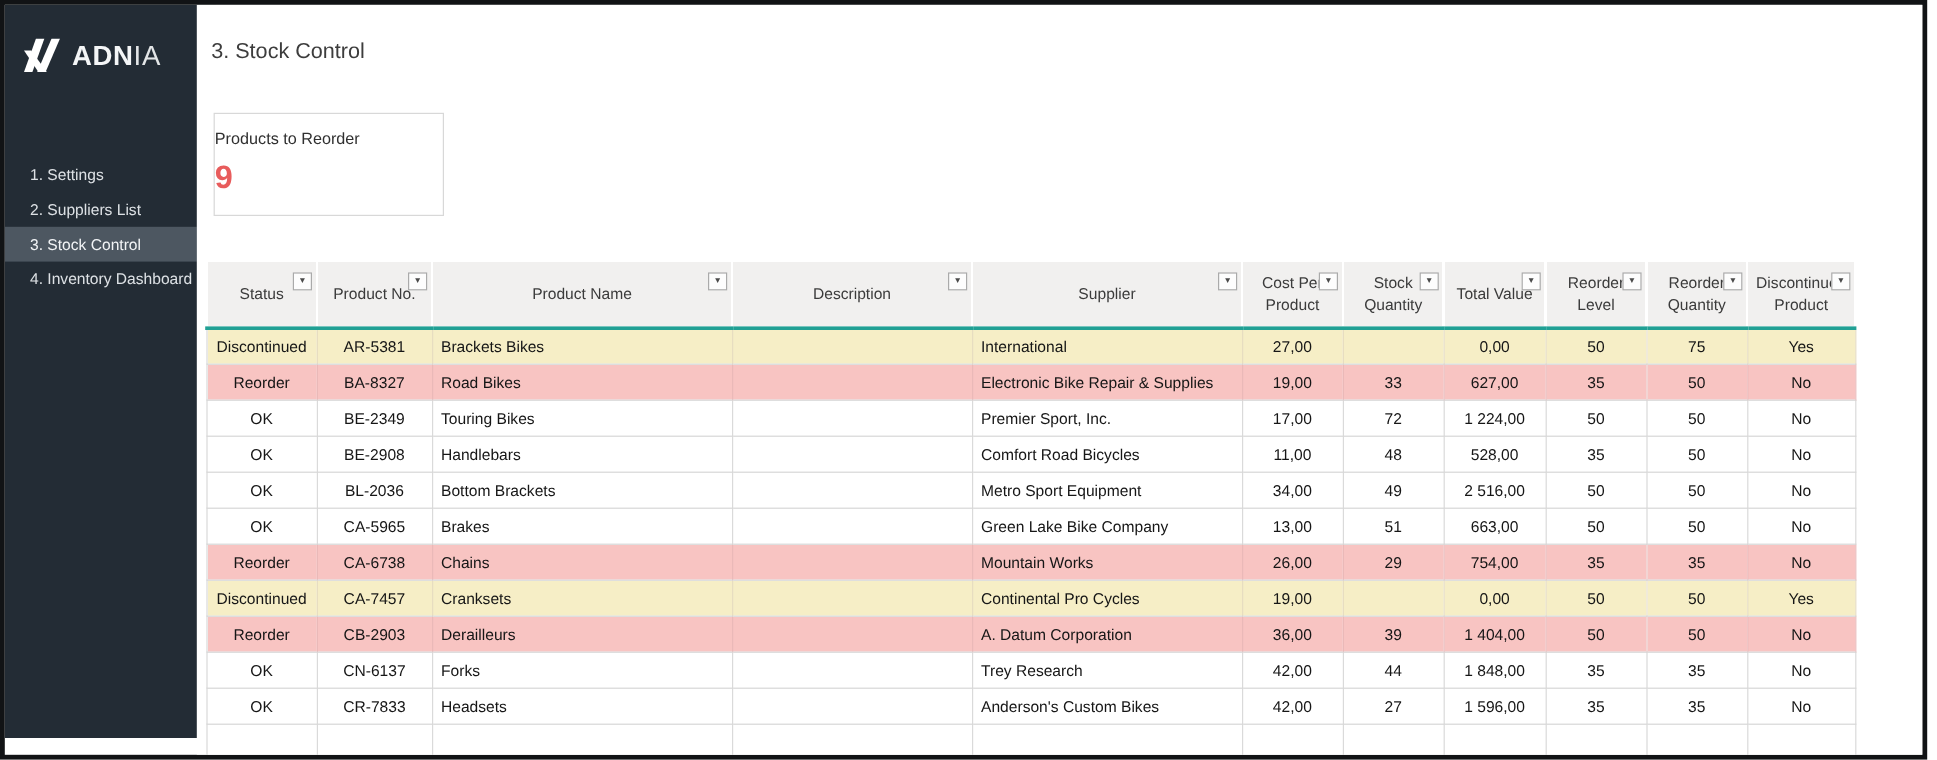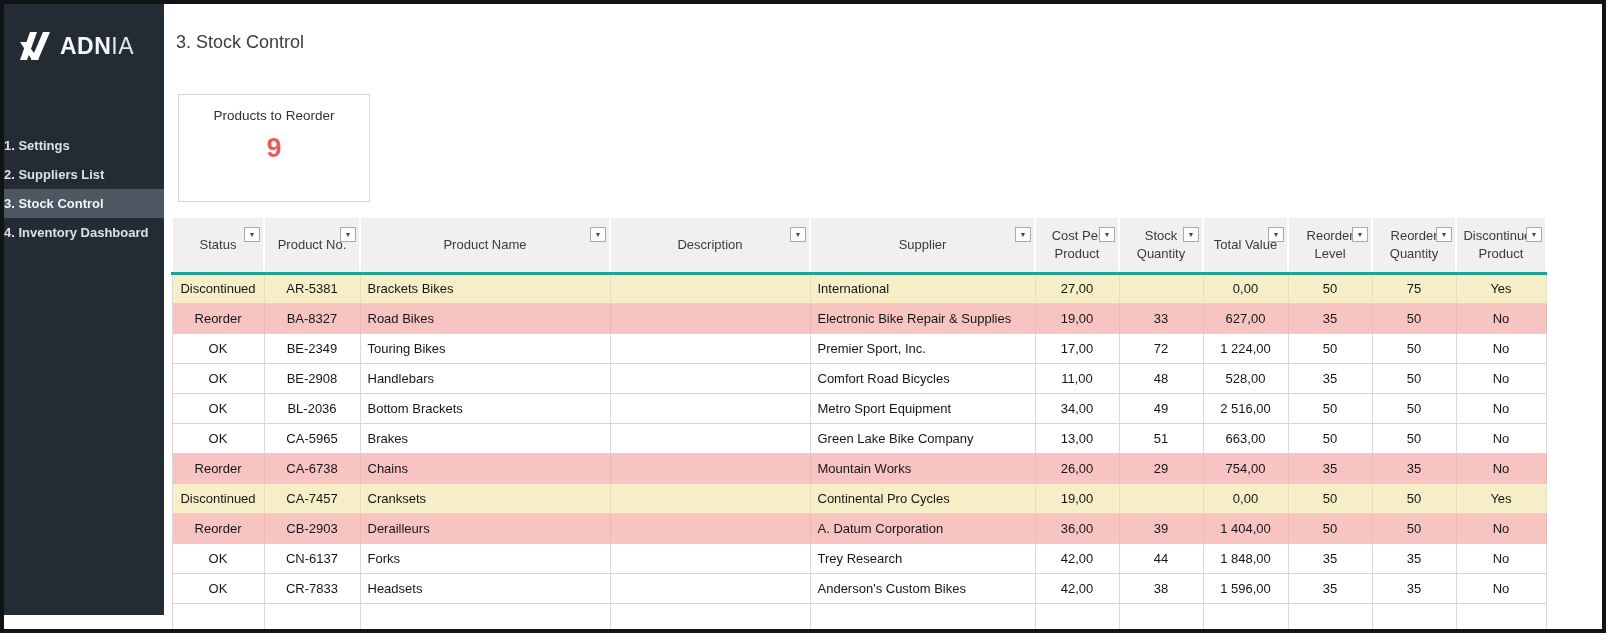--- a/index.html
+++ b/index.html
@@ -29,39 +29,39 @@
     display: flex; align-items: center; gap: 7px;
     color: #ffffff;
   }
   .logo svg { display: block; }
   .brand { font-size: 23px; letter-spacing: .5px; color: #f4f6f7; }
   .brand b { font-weight: 800; }
   .brand span.light { font-weight: 300; opacity: .92; }
   .nav { position: absolute; left: 0; top: 127px; width: 160px; }
   .nav-item {
     height: 29px; line-height: 29px;
-    padding-left: 0;
+    padding-left: 21px;
     font-size: 13px; color: #dde1e5;
-    cursor: pointer; white-space: nowrap; font-weight: bold;
+    cursor: pointer; white-space: nowrap;
   }
   .nav-item.active {
     background: var(--sidebar-active-bg);
     color: #f2f4f6;
   }
   
   .content { position: absolute; left: 160px; top: 0; right: 0; bottom: 0; background: #fff; }
   h1.page-title {
     position: absolute; left: 12px; top: 28px; margin: 0;
     font-size: 18px; font-weight: 400; color: #3d3d3d;
   }
   .kpi-card {
     position: absolute; left: 14px; top: 90px;
-    width: 192px; height: 108px;
+    width: 192px; height: 86px;
     border: 1px solid #d8d8d8; background: #fff;
-    text-align: center;
+    text-align: left;
   }
   .kpi-label { margin-top: 13px; font-size: 13.5px; color: #303030; }
   .kpi-value { margin-top: 10px; font-size: 27px; font-weight: 700; color: var(--alert-red); }
   
   table.stock {
     position: absolute; left: 7px; top: 214px;
     border-collapse: collapse; table-layout: fixed;
     font-size: 13px; color: #161616;
   }
   table.stock th {
@@ -289,21 +289,21 @@
             <td class="ac">35</td>
             <td class="ac">No</td>
           </tr>
           <tr class="">
             <td class="ac">OK</td>
             <td class="ac">CR-7833</td>
             <td class="al">Headsets</td>
             <td class="al"></td>
             <td class="al">Anderson's Custom Bikes</td>
             <td class="ar">42,00</td>
-            <td class="ac">38</td>
+            <td class="ac">27</td>
             <td class="ar">1 596,00</td>
             <td class="ac">35</td>
             <td class="ac">35</td>
             <td class="ac">No</td>
           </tr>
           <tr class="empty">
             <td></td>
             <td></td>
             <td></td>
             <td></td>

